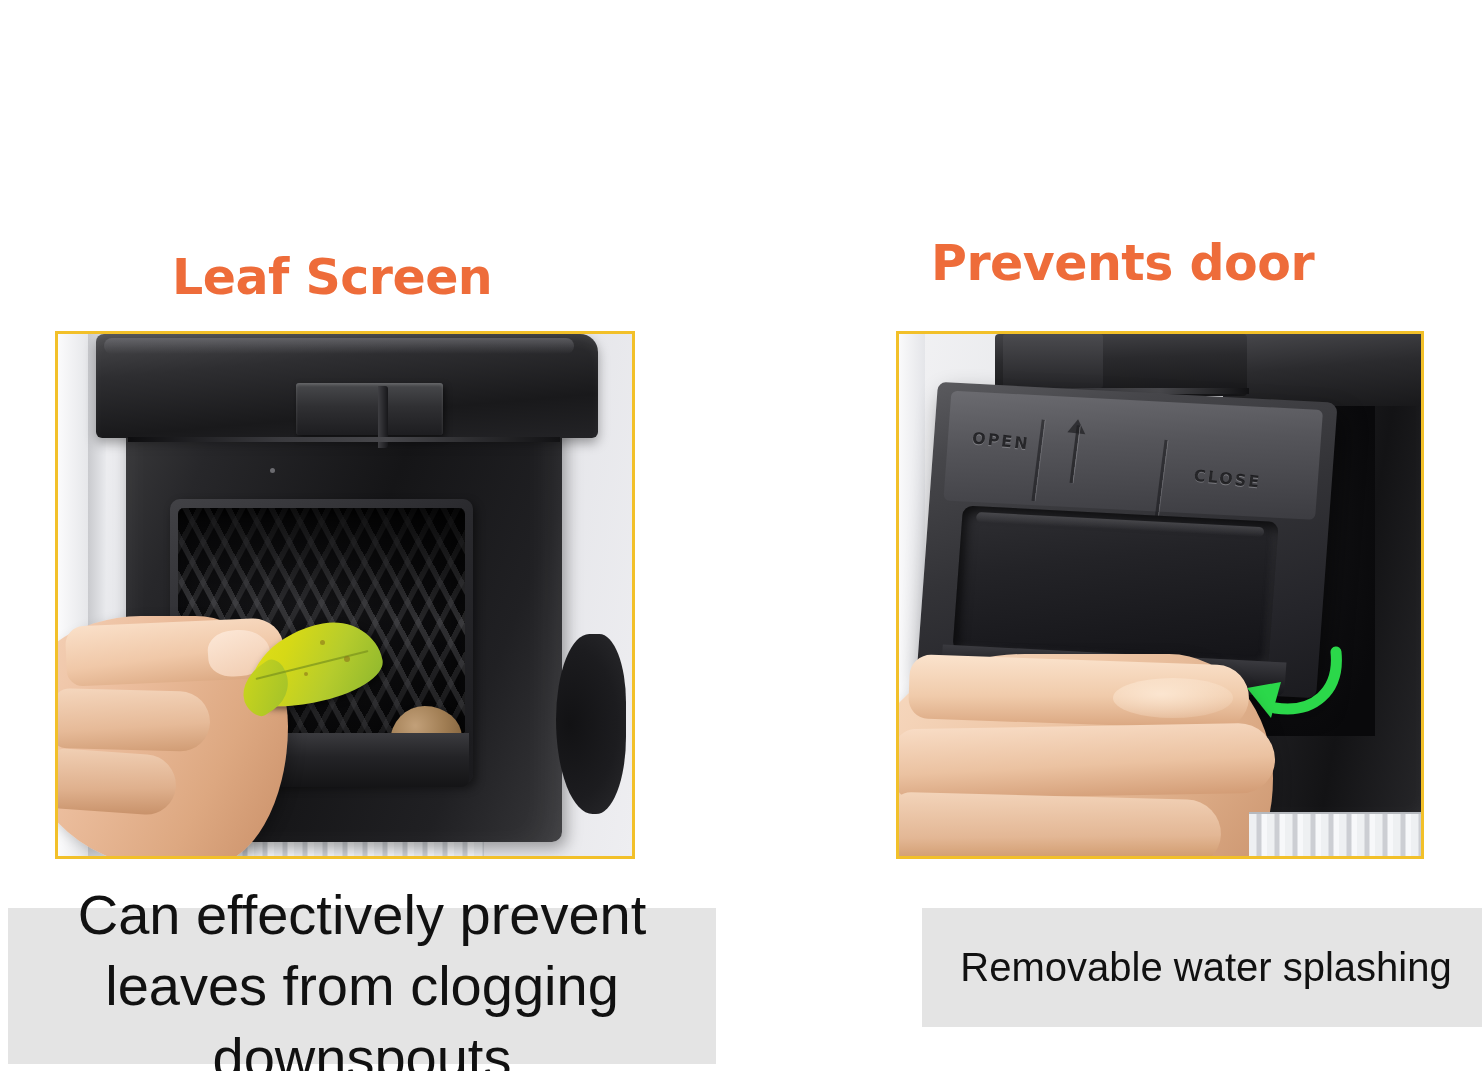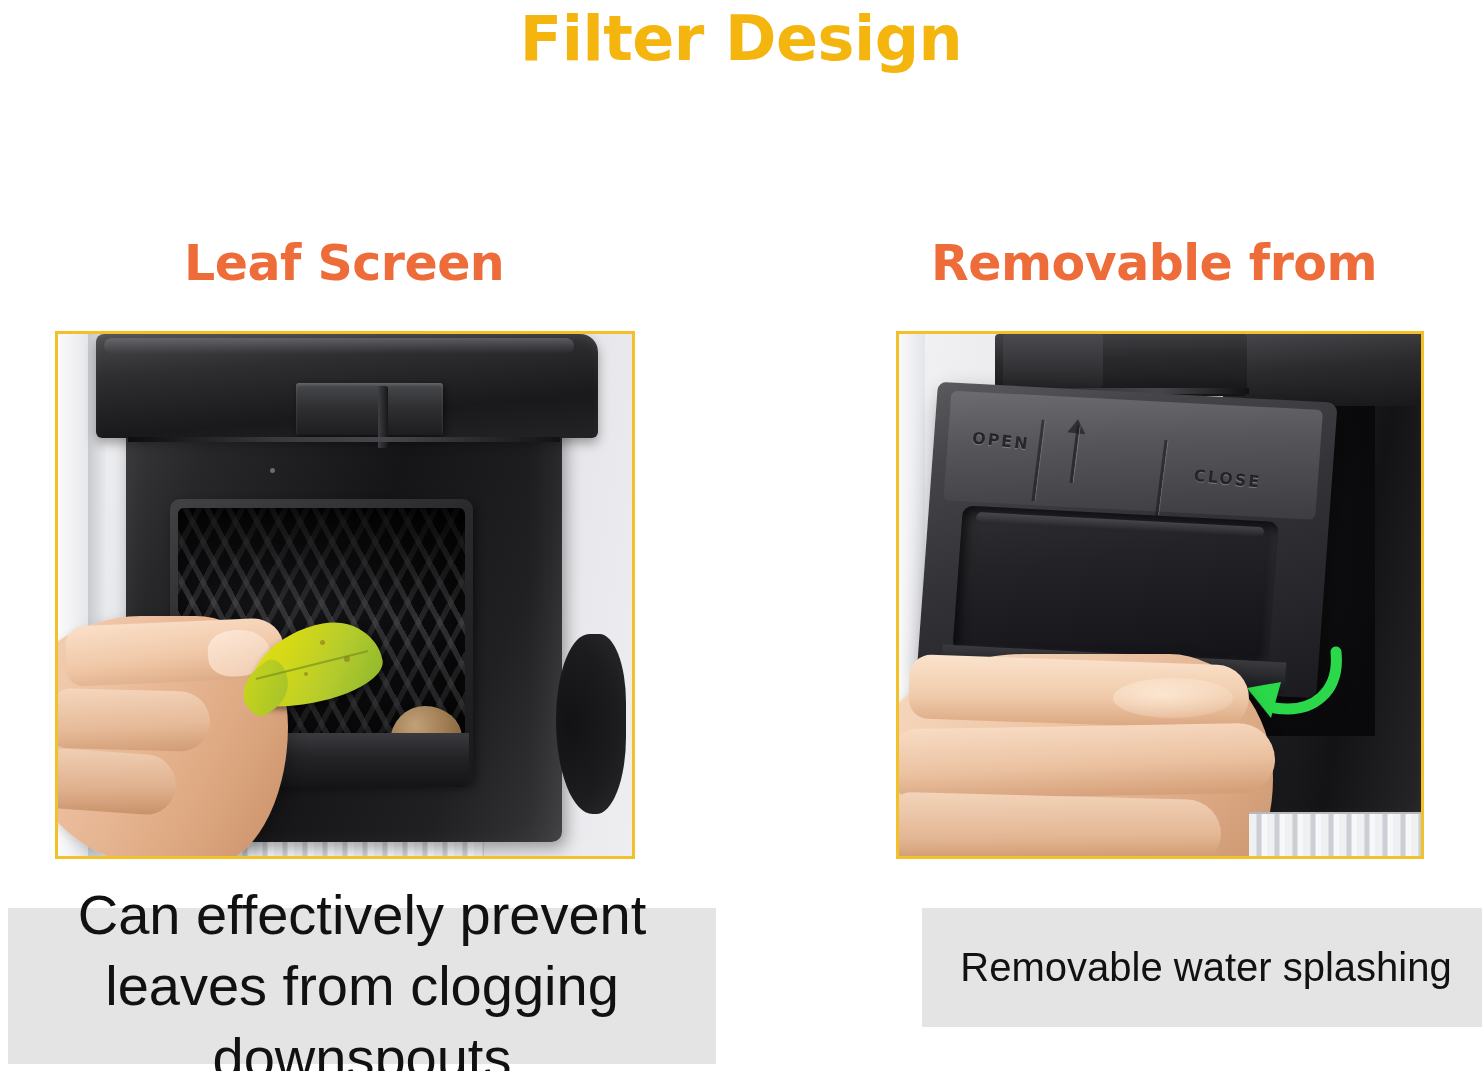--- a/index.html
+++ b/index.html
@@ -36,21 +36,21 @@
   
   .section-heading {
     position: absolute;
     font-size: 49px;
     font-weight: 700;
     color: #EE6C3A;
     font-family: "DejaVu Sans", sans-serif;
     letter-spacing: -0.5px;
     white-space: nowrap;
   }
-  .heading-left  { left: 172px; top: 235px; margin-left: 12px; }
+  .heading-left  { left: 172px; top: 249px; }
   .heading-right { left: 931px; top: 235px; }
 
   
   .photo-frame {
     position: absolute;
     border: 3px solid #F2C029;
     background: #d8d9dd;
     overflow: hidden;
   }
   .photo-left  { left: 55px;  top: 331px; width: 580px; height: 528px; }
@@ -413,21 +413,20 @@
     text-align: center;
     white-space: pre-line;
   }
   .caption-right .caption-text { font-size: 40px; }
 </style>
 </head>
 <body>
 
 <div class="page">
 
-  <div class="main-title">Filter Design</div>
 
   <div class="section-heading heading-left">Leaf Screen</div>
 
   <div class="photo-frame photo-left">
     <div class="photo-inner">
       <div class="lp-bg"></div>
       <div class="lp-wallstripe"></div>
       <div class="lp-wallstripe2"></div>
       <div class="lp-downspout"></div>
 
@@ -462,21 +461,21 @@
       <div class="lp-leaf-dot2"></div>
       <div class="lp-leaf-dot3"></div>
     </div>
   </div>
 
   <div class="caption-band caption-left">
     <div class="caption-text">Can effectively prevent
 leaves from clogging downspouts</div>
   </div>
 
-  <div class="section-heading heading-right">Removable from</div>
+  <div class="section-heading heading-right">Prevents door</div>
 
   <div class="photo-frame photo-right">
     <div class="photo-inner">
       <div class="rp-bg"></div>
       <div class="rp-wall"></div>
 
       <div class="rp-body"></div>
       <div class="rp-recess"></div>
       <div class="rp-body-cap"></div>
       <div class="rp-topcollar"></div>

